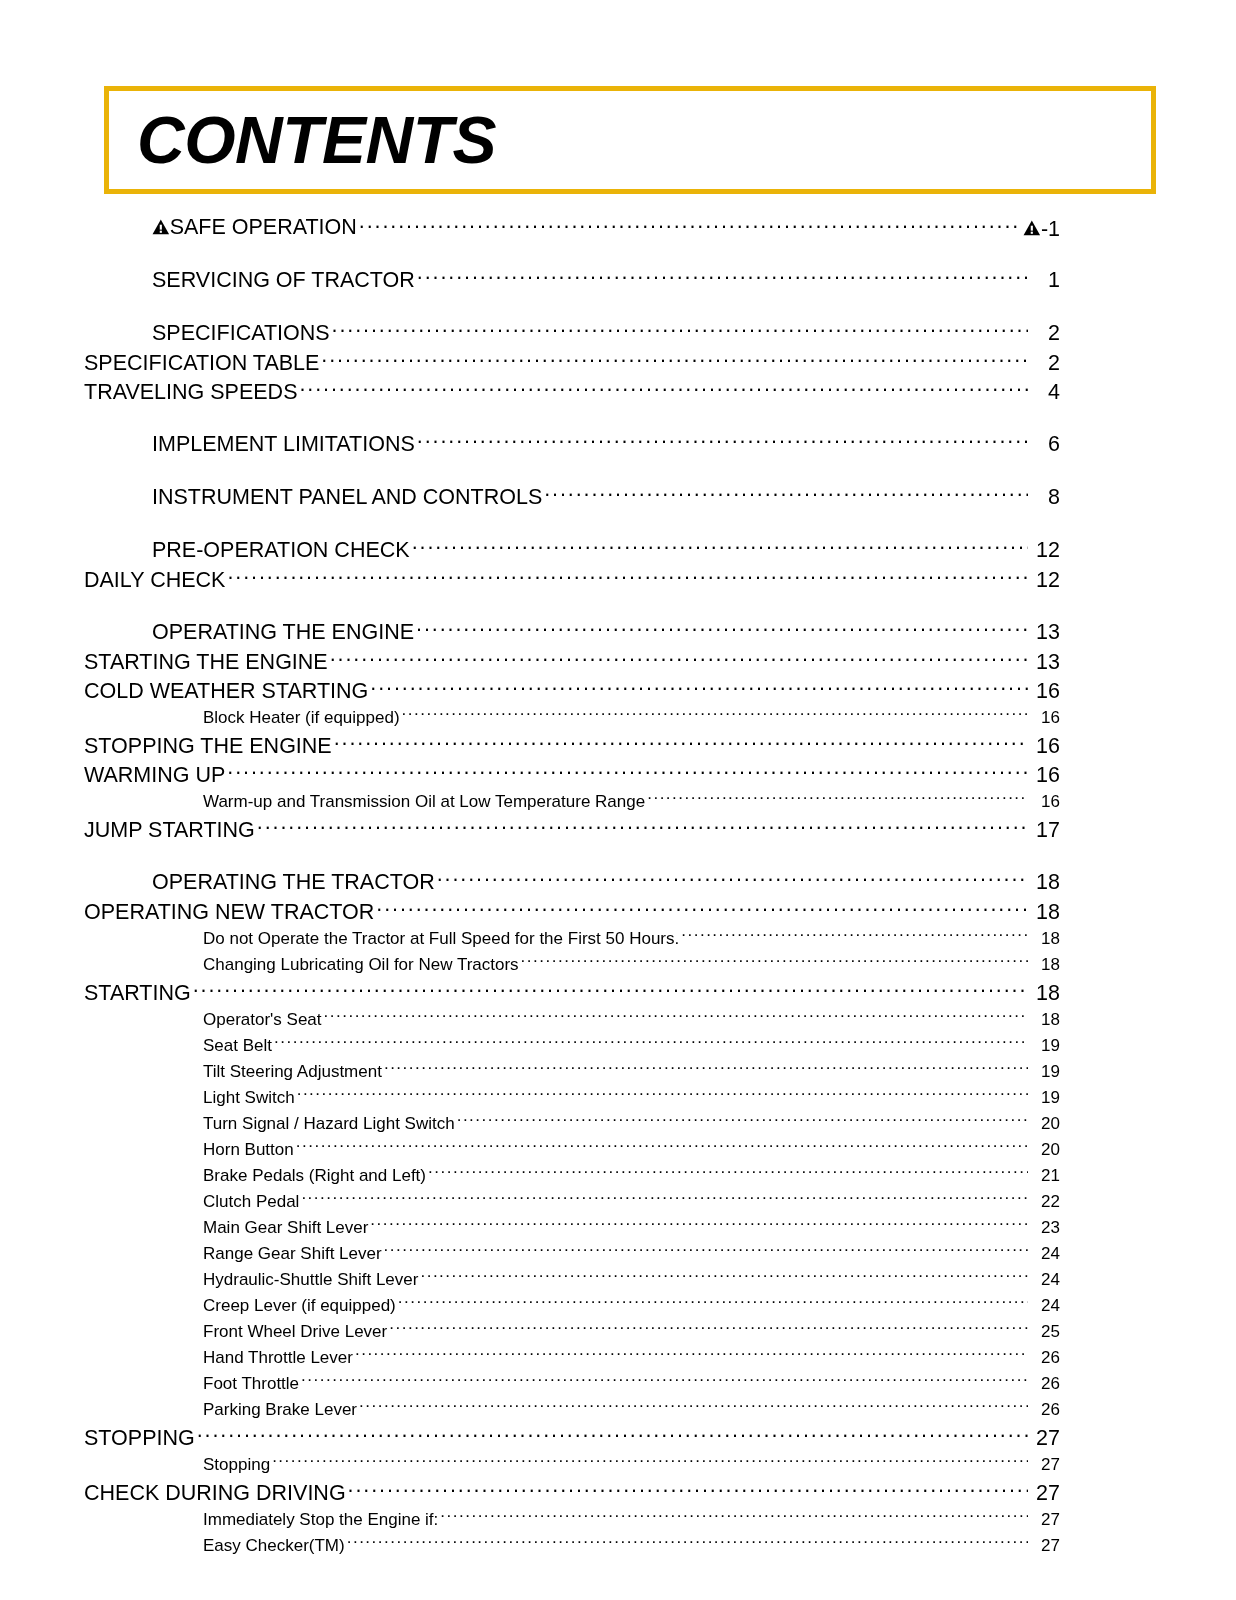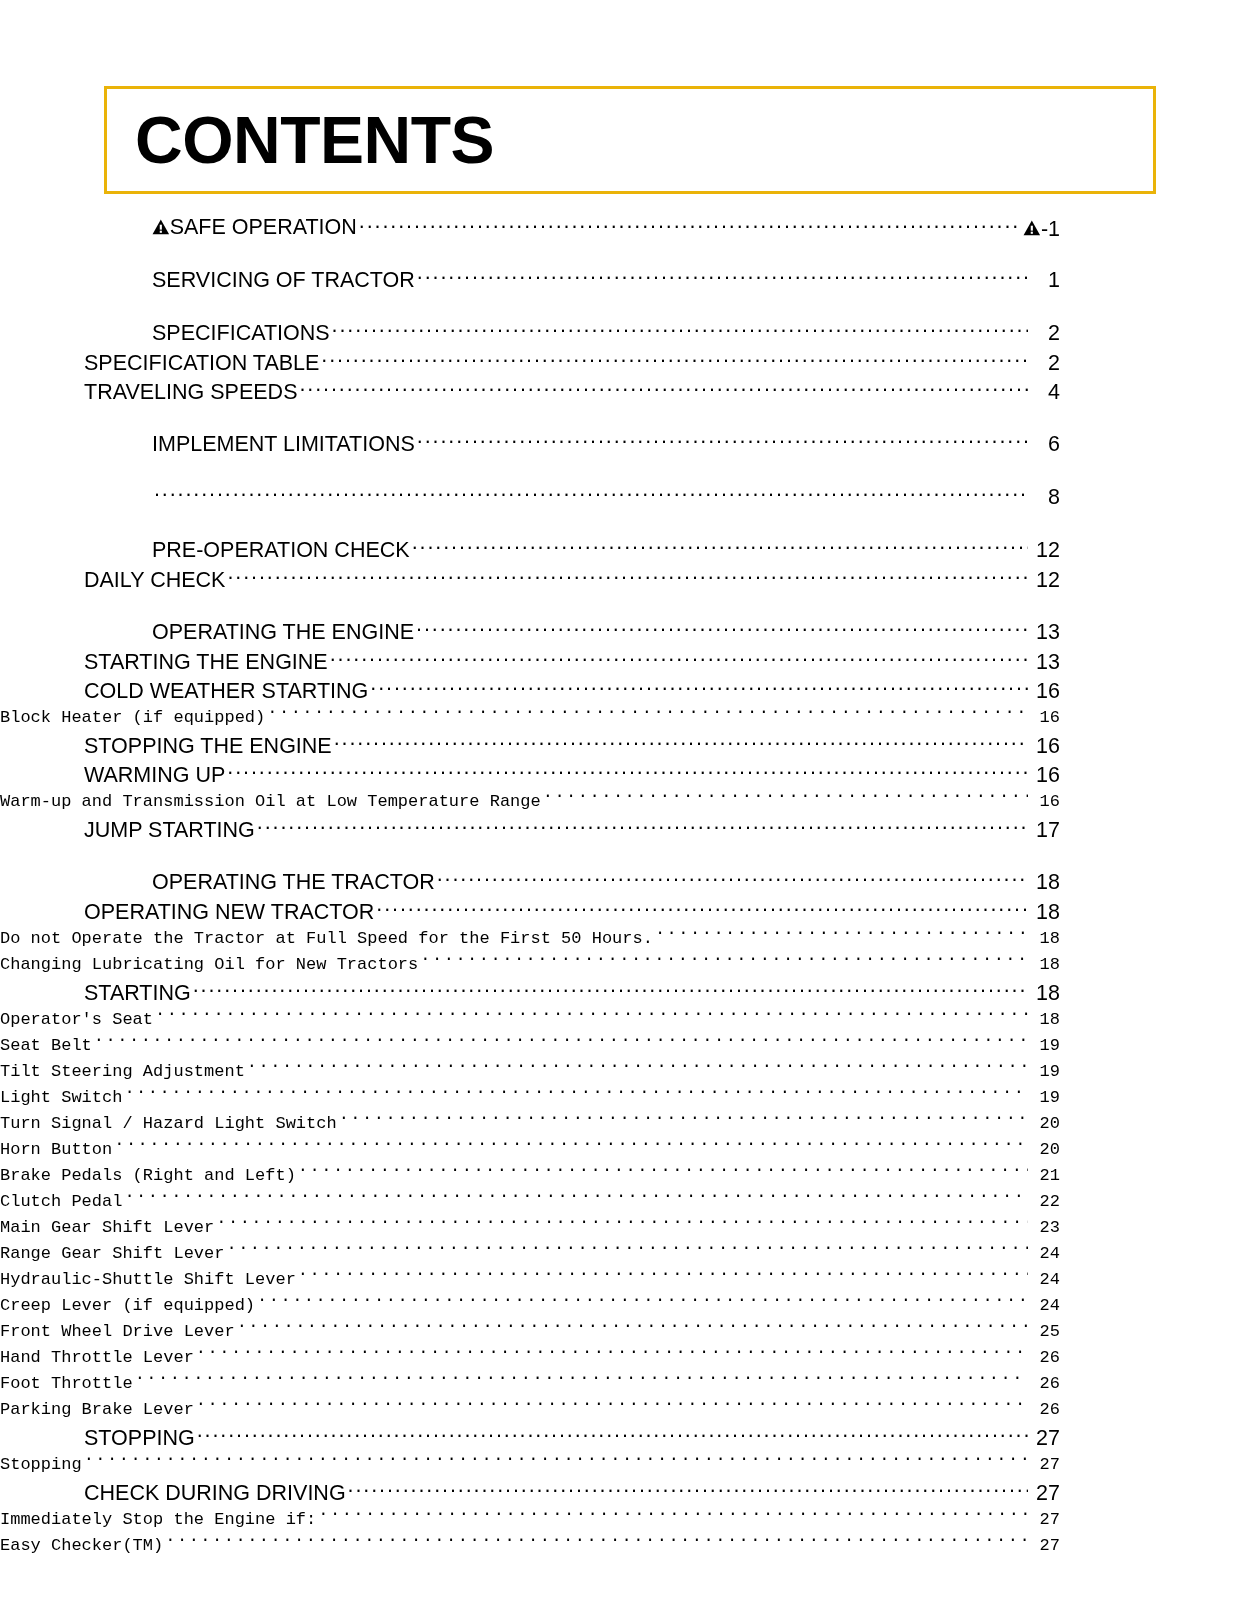--- a/index.html
+++ b/index.html
@@ -25,23 +25,24 @@
     background: #ffffff;
   }
 
   
   .title-box {
     position: absolute;
     left: 104px;
     top: 86px;
     width: 1052px;
     height: 108px;
-    border: 3px solid #eab308;
+    border: 5px solid #eab308;
     box-sizing: border-box;
     background: #ffffff;
+    font-style: italic;
   }
   .title-text {
     position: absolute;
     left: 28px;
     top: 50%;
     transform: translateY(-50%);
     font-size: 66px;
     font-weight: bold;
     letter-spacing: -0.5px;
     line-height: 1;
@@ -108,24 +109,24 @@
   .lvl2 {
     padding-left: 84px;
     font-size: 21.5px;
     line-height: 29px;
     height: 29px;
   }
   .lvl2 .leader::before { font-size: 21.5px; letter-spacing: 1.9px; }
 
   
   .lvl3 {
+    padding-left: 203px;
     font-size: 17px;
     line-height: 26px;
     height: 26px;
-    font-family: Liberation Mono, monospace;
   }
   .lvl3 .leader::before { font-size: 17px; letter-spacing: 1.5px; }
 
   
   .group-gap { margin-top: 23px; }
 
   
   .warn {
     display: inline-block;
     width: 0.82em;
@@ -193,20 +194,23 @@
         <span class="entry-page"><span>4</span></span>
       </div>
       <div class="toc-entry lvl1 group-gap">
         <span class="entry-label">
           <span>IMPLEMENT LIMITATIONS</span>
         </span>
         <span class="leader"></span>
         <span class="entry-page"><span>6</span></span>
       </div>
       <div class="toc-entry lvl1 group-gap">
+        <span class="entry-label">
+          <span>INSTRUMENT PANEL AND CONTROLS</span>
+        </span>
         <span class="leader"></span>
         <span class="entry-page"><span>8</span></span>
       </div>
       <div class="toc-entry lvl1 group-gap">
         <span class="entry-label">
           <span>PRE-OPERATION CHECK</span>
         </span>
         <span class="leader"></span>
         <span class="entry-page"><span>12</span></span>
       </div>

